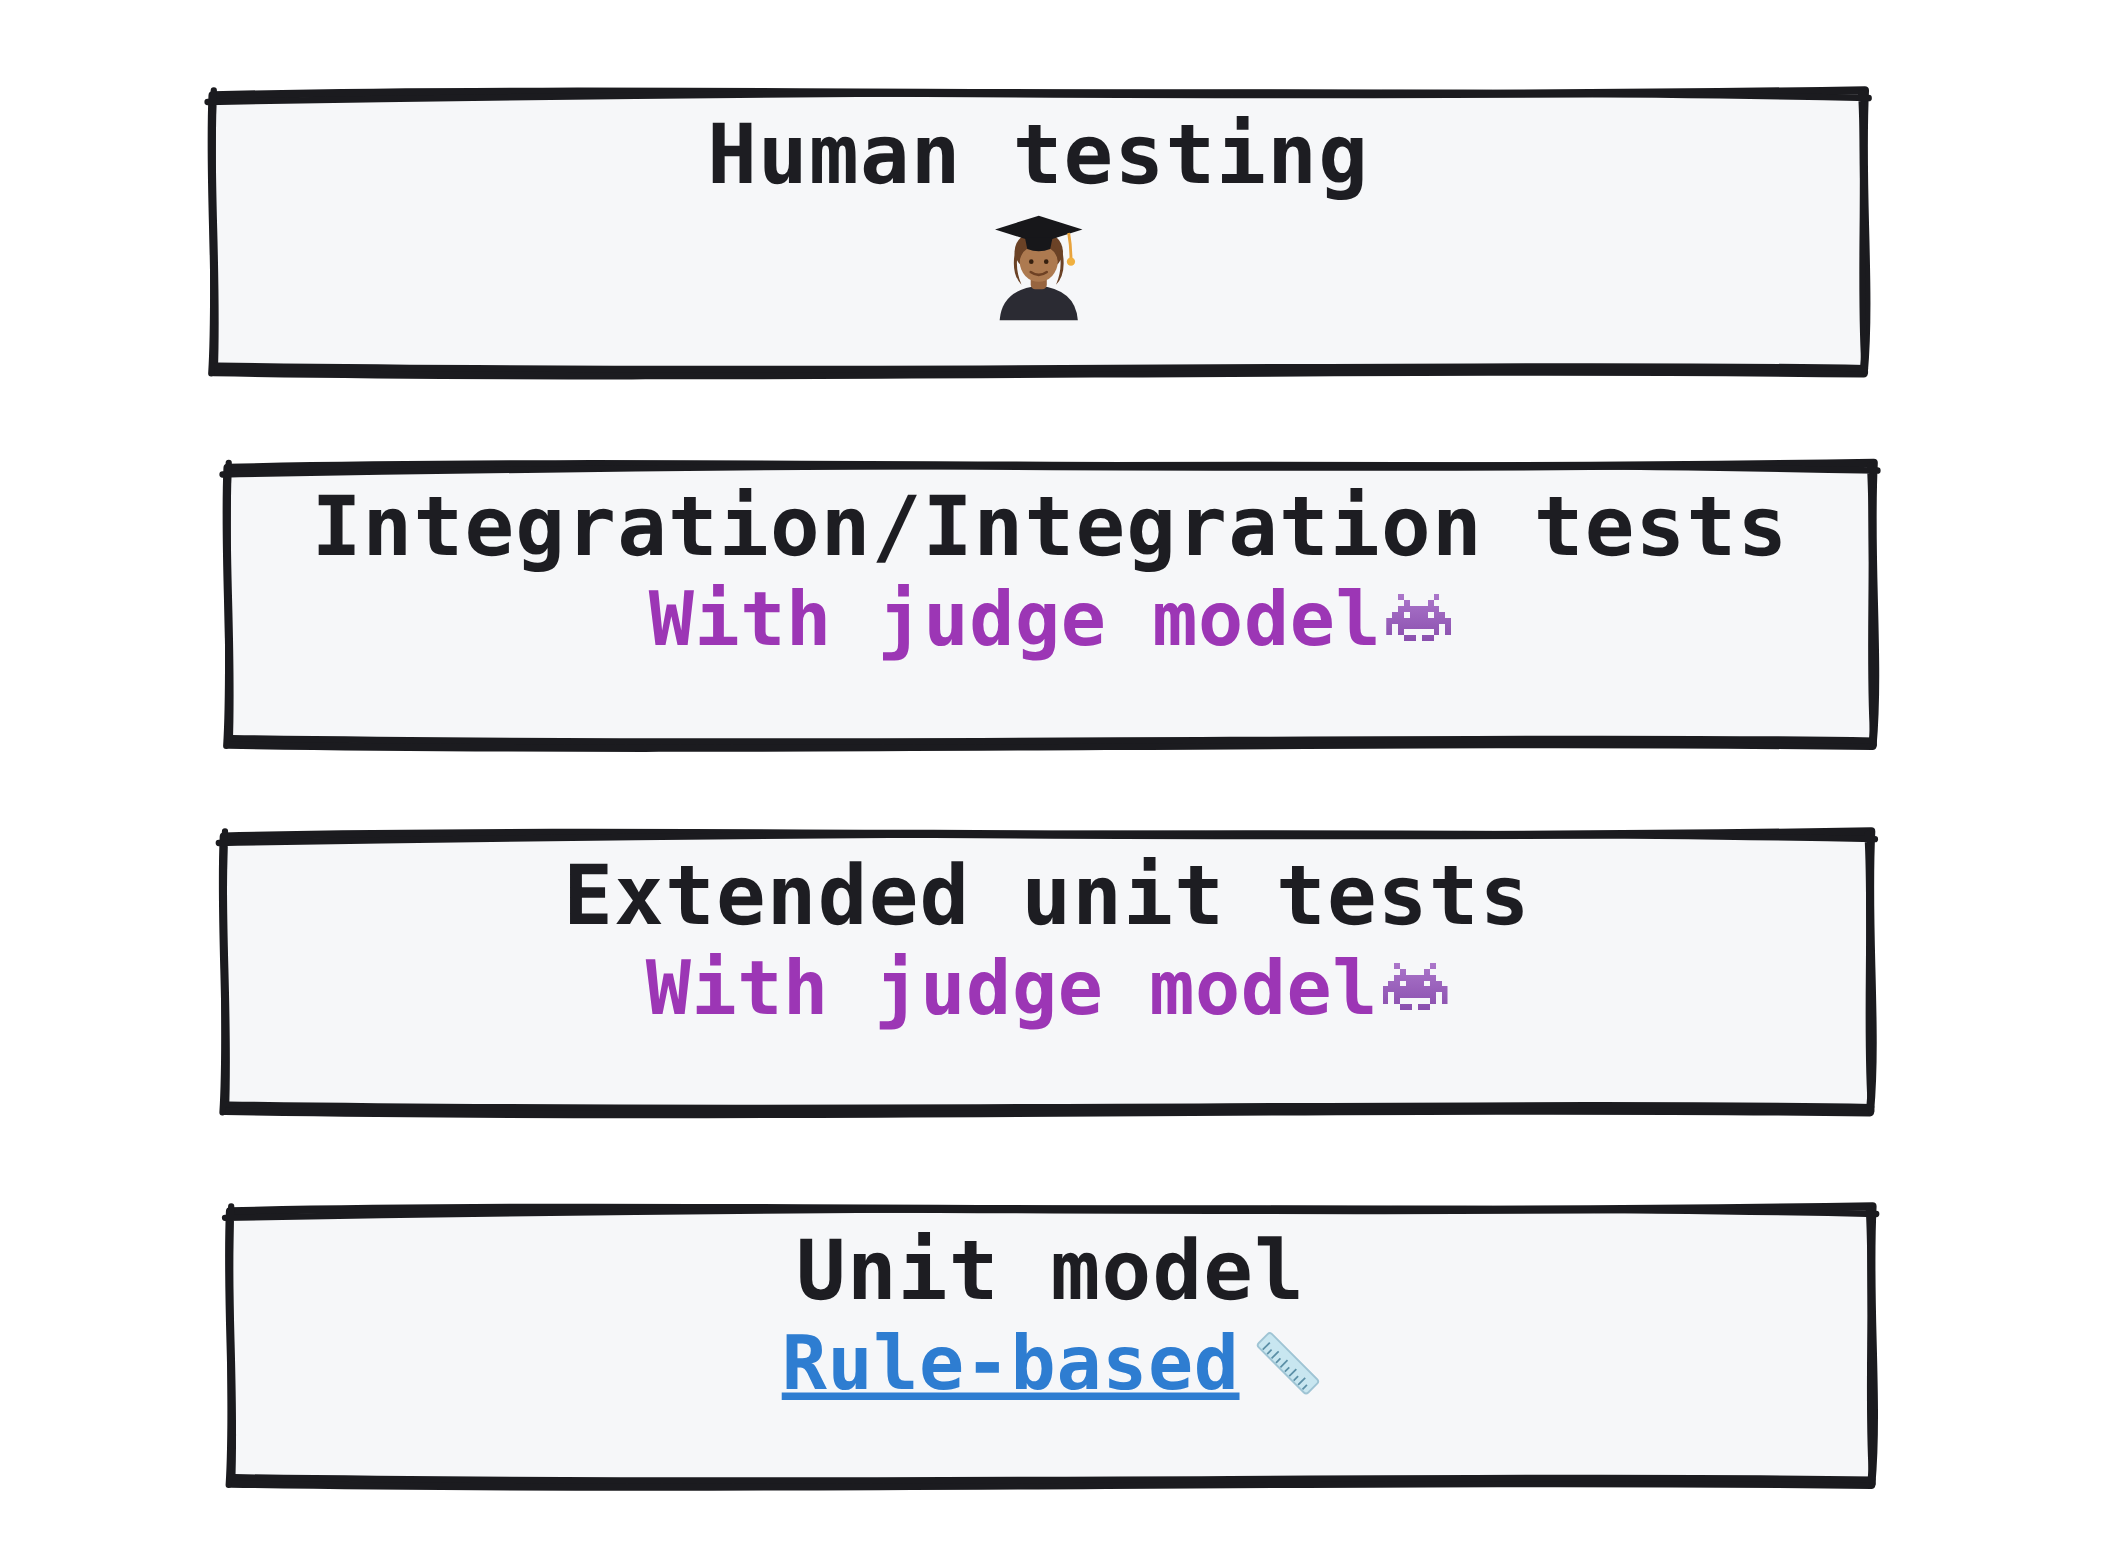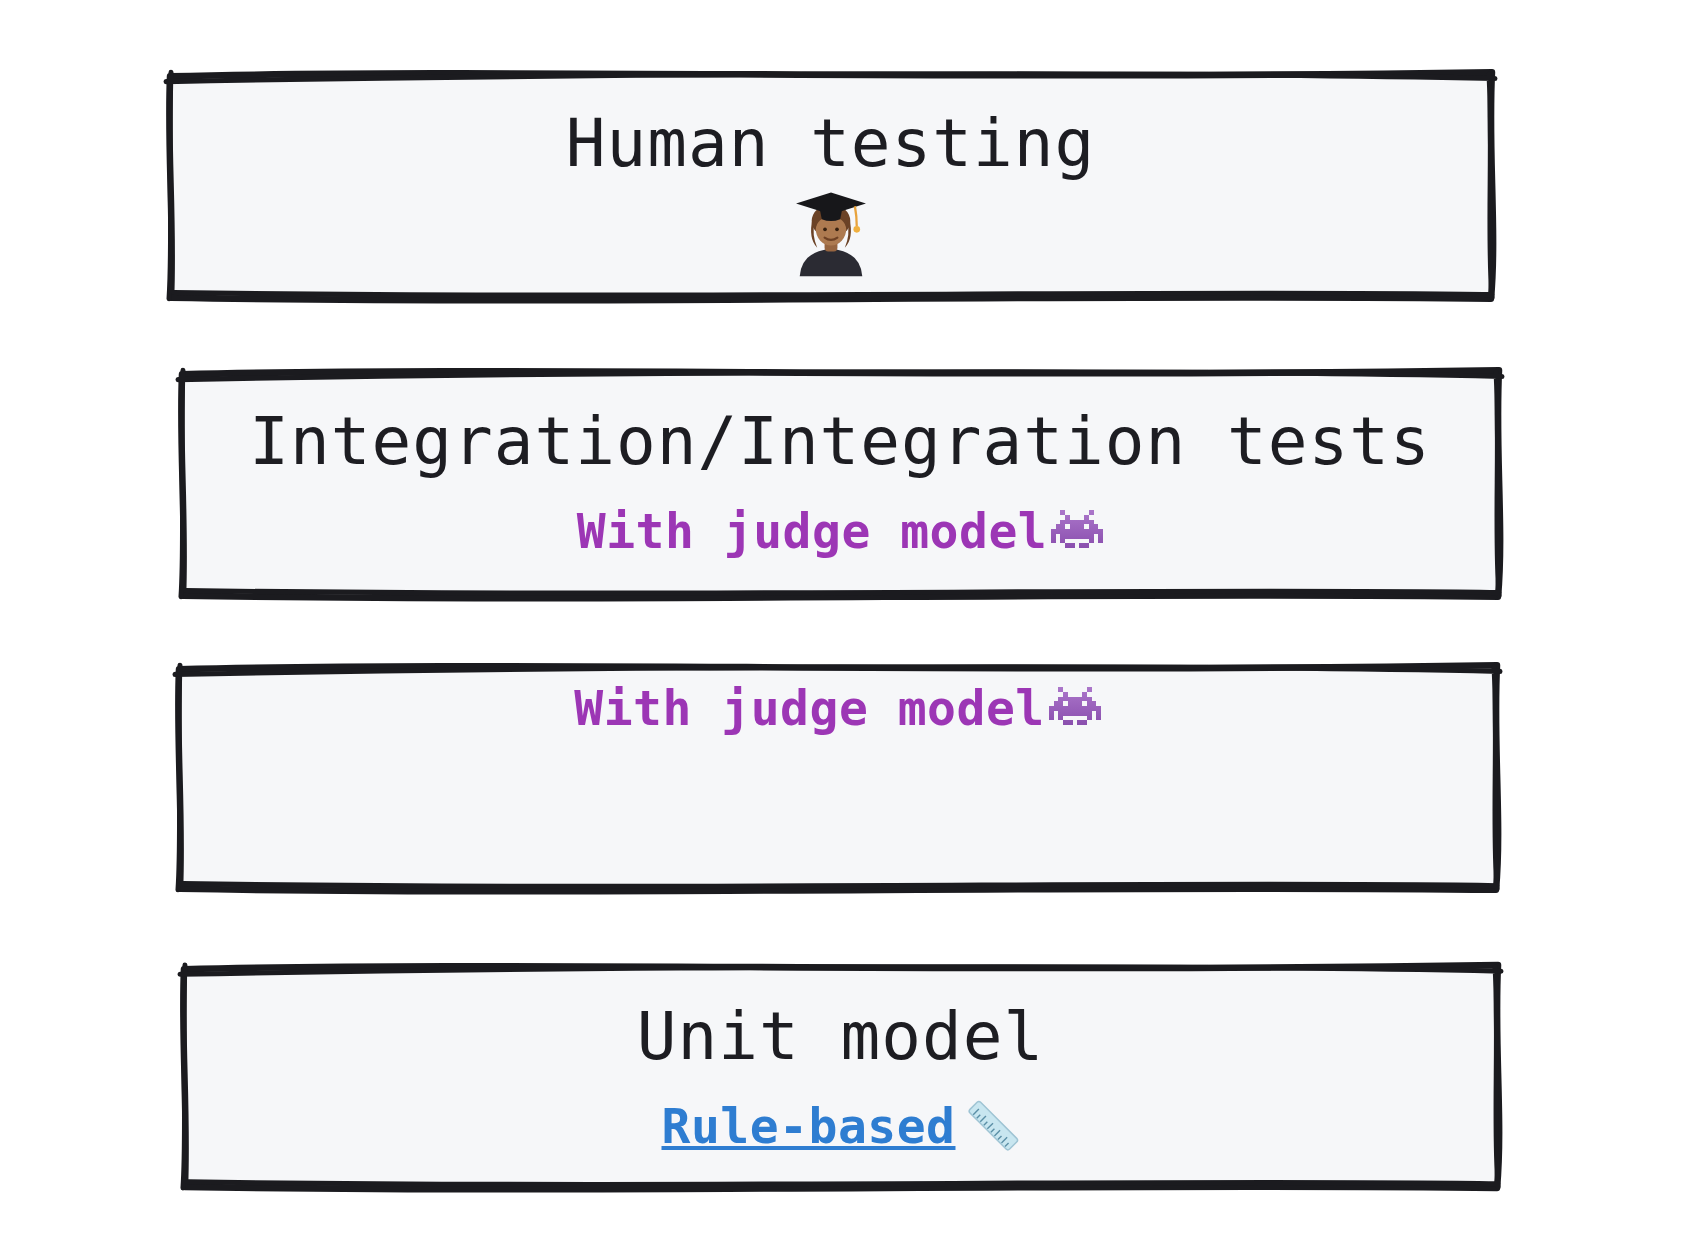--- a/index.html
+++ b/index.html
@@ -40,35 +40,35 @@
   }
   .content {
     position: relative;
     z-index: 2;
     width: 100%;
     display: flex;
     flex-direction: column;
     align-items: center;
   }
   .box-title {
-    margin-top: 46px;
+    margin-top: 26px;
     height: 72px;
     line-height: 72px;
     font-size: 66px;
-    font-weight: normal;
+    font-weight: bold;
     letter-spacing: 1px;
     color: #1d1d22;
     white-space: nowrap;
   }
   .box-sub {
-    margin-top: 25px;
+    margin-top: 10px;
     height: 56px;
     display: flex;
     align-items: center;
-    font-size: 48px;
+    font-size: 60px;
     font-weight: bold;
     letter-spacing: 0.5px;
     white-space: nowrap;
   }
   .sub-purple { color: #9c36b5; }
   .sub-blue   { color: #2e7dd1; text-decoration: underline; }
   .emoji-line { margin-top: 6px; display: flex; align-items: center; }
   .sub-icon { margin-left: 4px; display: inline-block; }
   .ruler-gap { margin-left: 12px; }
 
@@ -136,20 +136,21 @@
         </svg>
       </div>
     </div>
   </div>
 
   <div class="box" id="box-3">
     <svg class="frame" viewBox="0 0 1342 240" preserveAspectRatio="none">
         <use href="#sketchframe"></use>
       </svg>
     <div class="content">
+      <div class="box-title">Extended unit tests</div>
       <div class="box-sub sub-purple">
         <span>With judge model</span>
         <svg class="sub-icon" width="52" height="43" viewBox="0 0 11 9" shape-rendering="crispEdges">
           <path fill="url(#invgrad)" d="M2 0h1v1H2Z M8 0h1v1H8Z M3 1h1v1H3Z M7 1h1v1H7Z M2 2h7v1H2Z M1 3h2v1H1Z M4 3h3v1H4Z M8 3h2v1H8Z M0 4h11v1H0Z M0 5h1v1H0Z M2 5h7v1H2Z M10 5h1v1h-1Z M0 6h1v1H0Z M2 6h1v1H2Z M8 6h1v1H8Z M10 6h1v1h-1Z M3 7h2v1H3Z M6 7h2v1H6Z"></path>
         </svg>
       </div>
     </div>
   </div>
 
   <div class="box" id="box-4">

